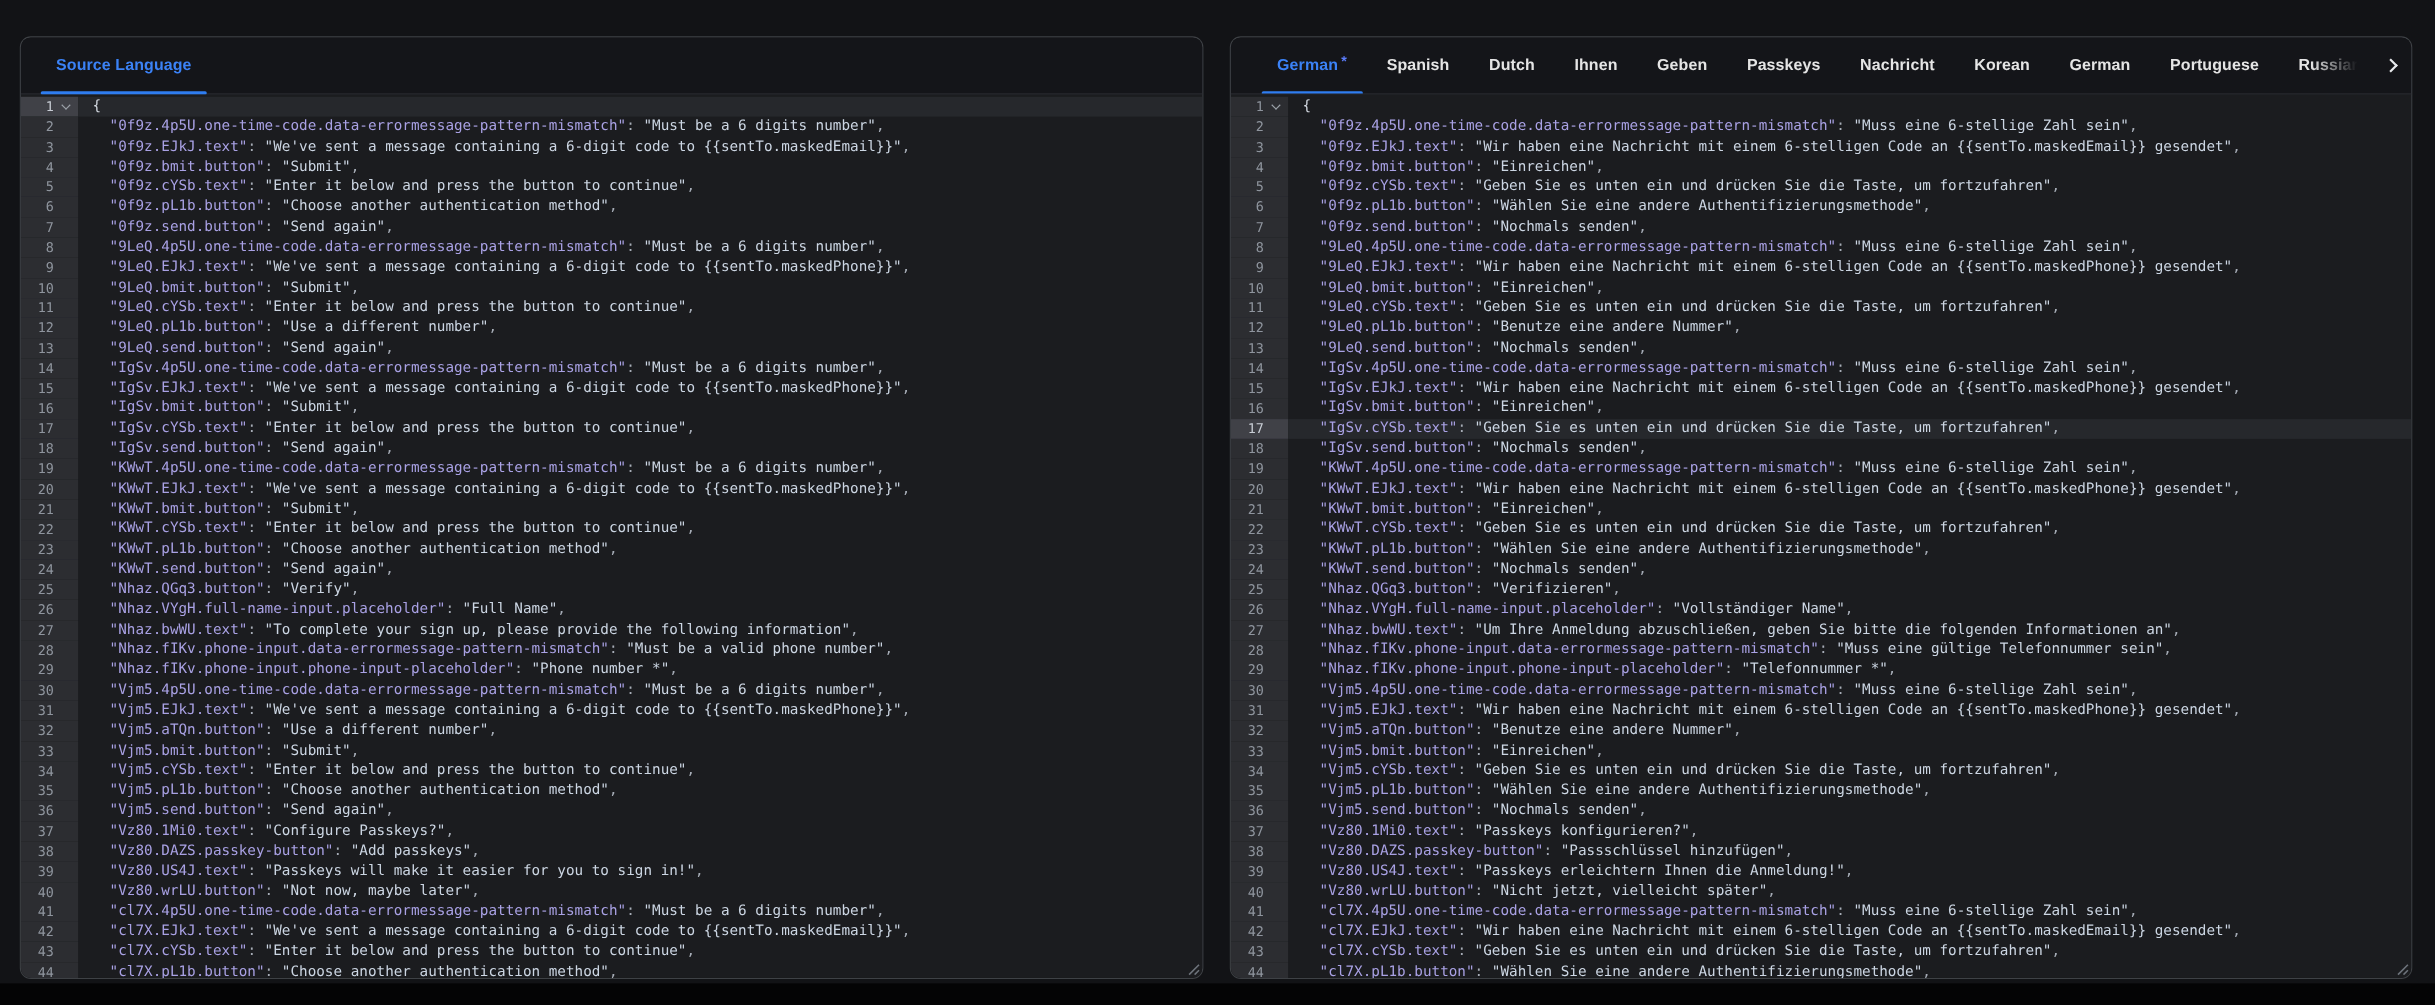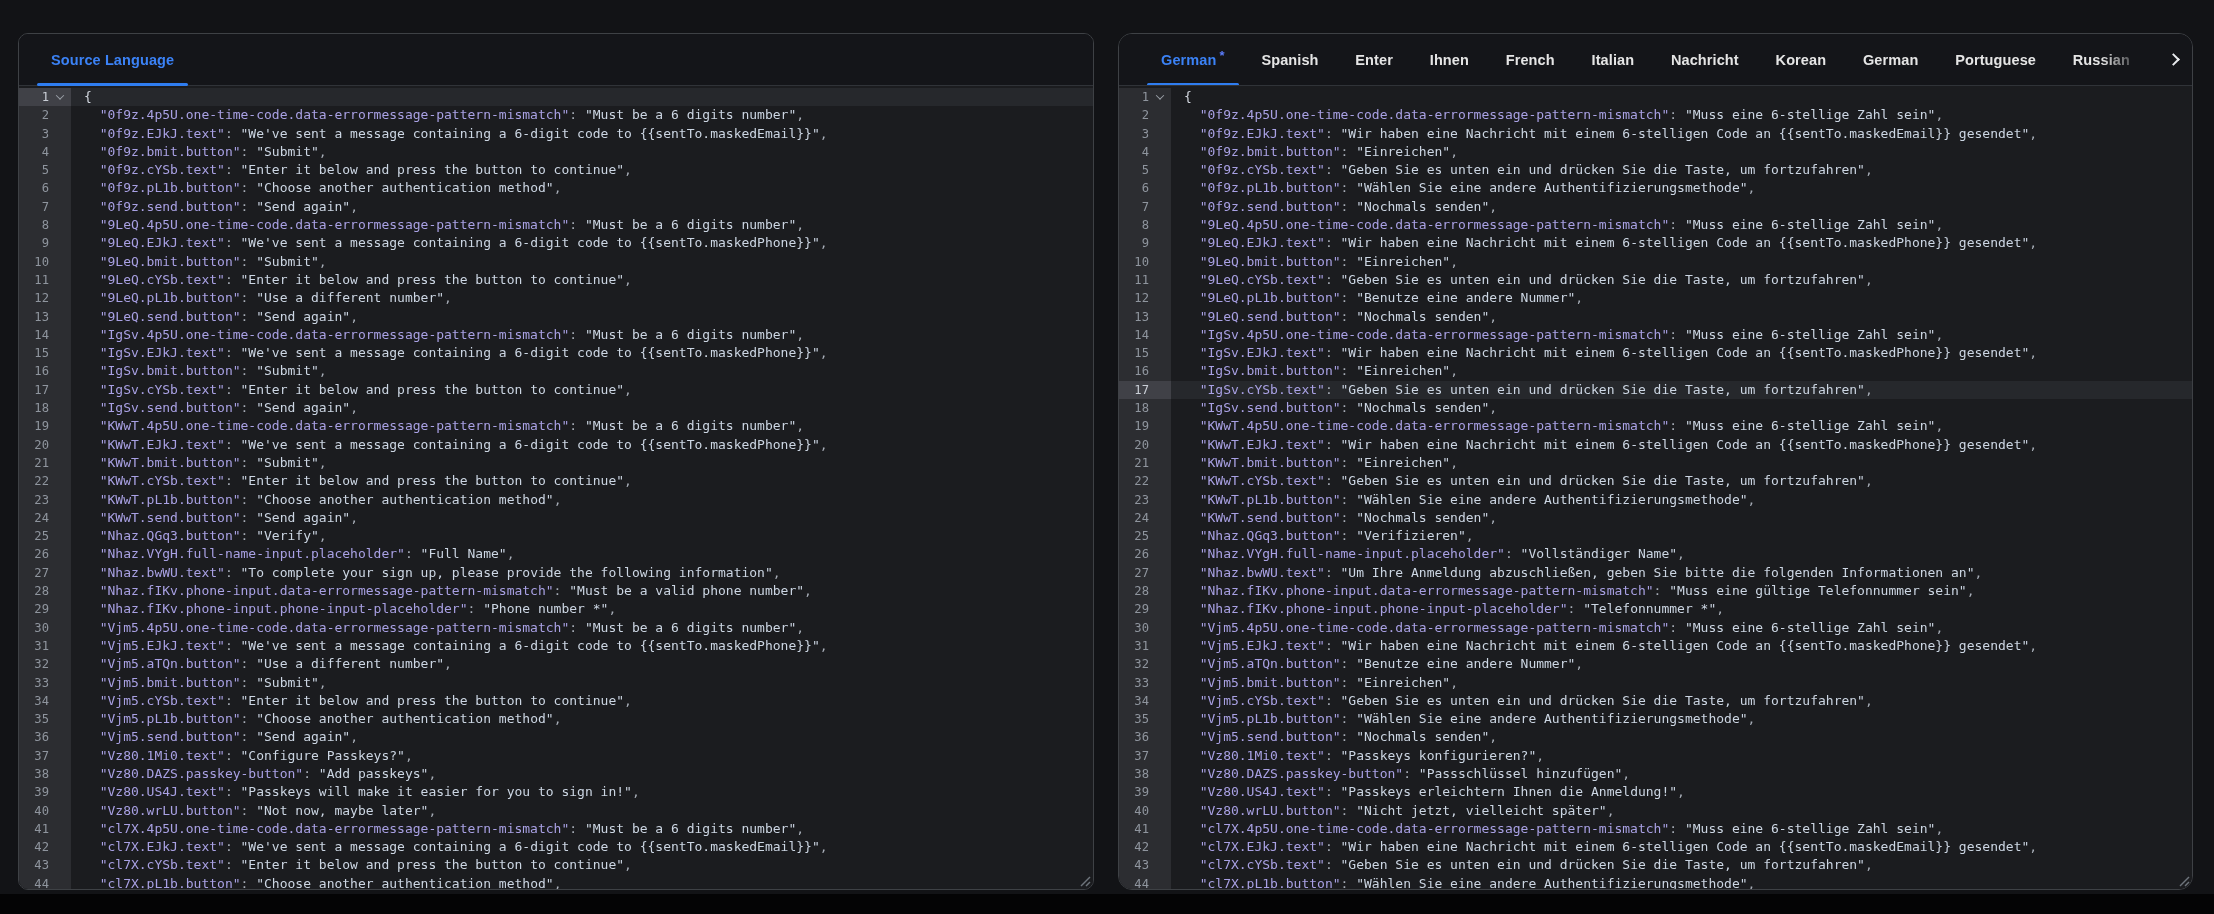--- a/index.html
+++ b/index.html
@@ -16,21 +16,21 @@
   }
   .panel {
     position: absolute; top: 33px; height: 857px;
     border: 1px solid #3e4145;
     border-radius: 10px;
     background: #141519;
     display: flex; flex-direction: column;
     overflow: hidden;
   }
   #source-panel { left: 18px;  width: 1076px; }
-  #translation-panel { left: 1118px; width: 1075px; border-radius: 14px; }
+  #translation-panel { left: 1118px; width: 1075px; }
 
   .tabbar {
     flex: 0 0 52px; height: 52px;
     border-bottom: 1px solid #303338;
     display: flex; align-items: stretch;
     position: relative;
     background: #141519;
   }
   .tab {
     display: flex; align-items: center;
@@ -192,30 +192,30 @@
   <div class="tabbar">
     <div class="tabs-strip" id="language-tabs">
         <div class="tab active">
           <span>German</span>
           <span class="unsaved">*</span>
         </div>
         <div class="tab">
           <span>Spanish</span>
         </div>
         <div class="tab">
-          <span>Enter</span>
+          <span>Dutch</span>
         </div>
         <div class="tab">
           <span>Ihnen</span>
         </div>
         <div class="tab">
-          <span>French</span>
-        </div>
-        <div class="tab">
-          <span>Italian</span>
+          <span>Geben</span>
+        </div>
+        <div class="tab">
+          <span>Passkeys</span>
         </div>
         <div class="tab">
           <span>Nachricht</span>
         </div>
         <div class="tab">
           <span>Korean</span>
         </div>
         <div class="tab">
           <span>German</span>
         </div>

